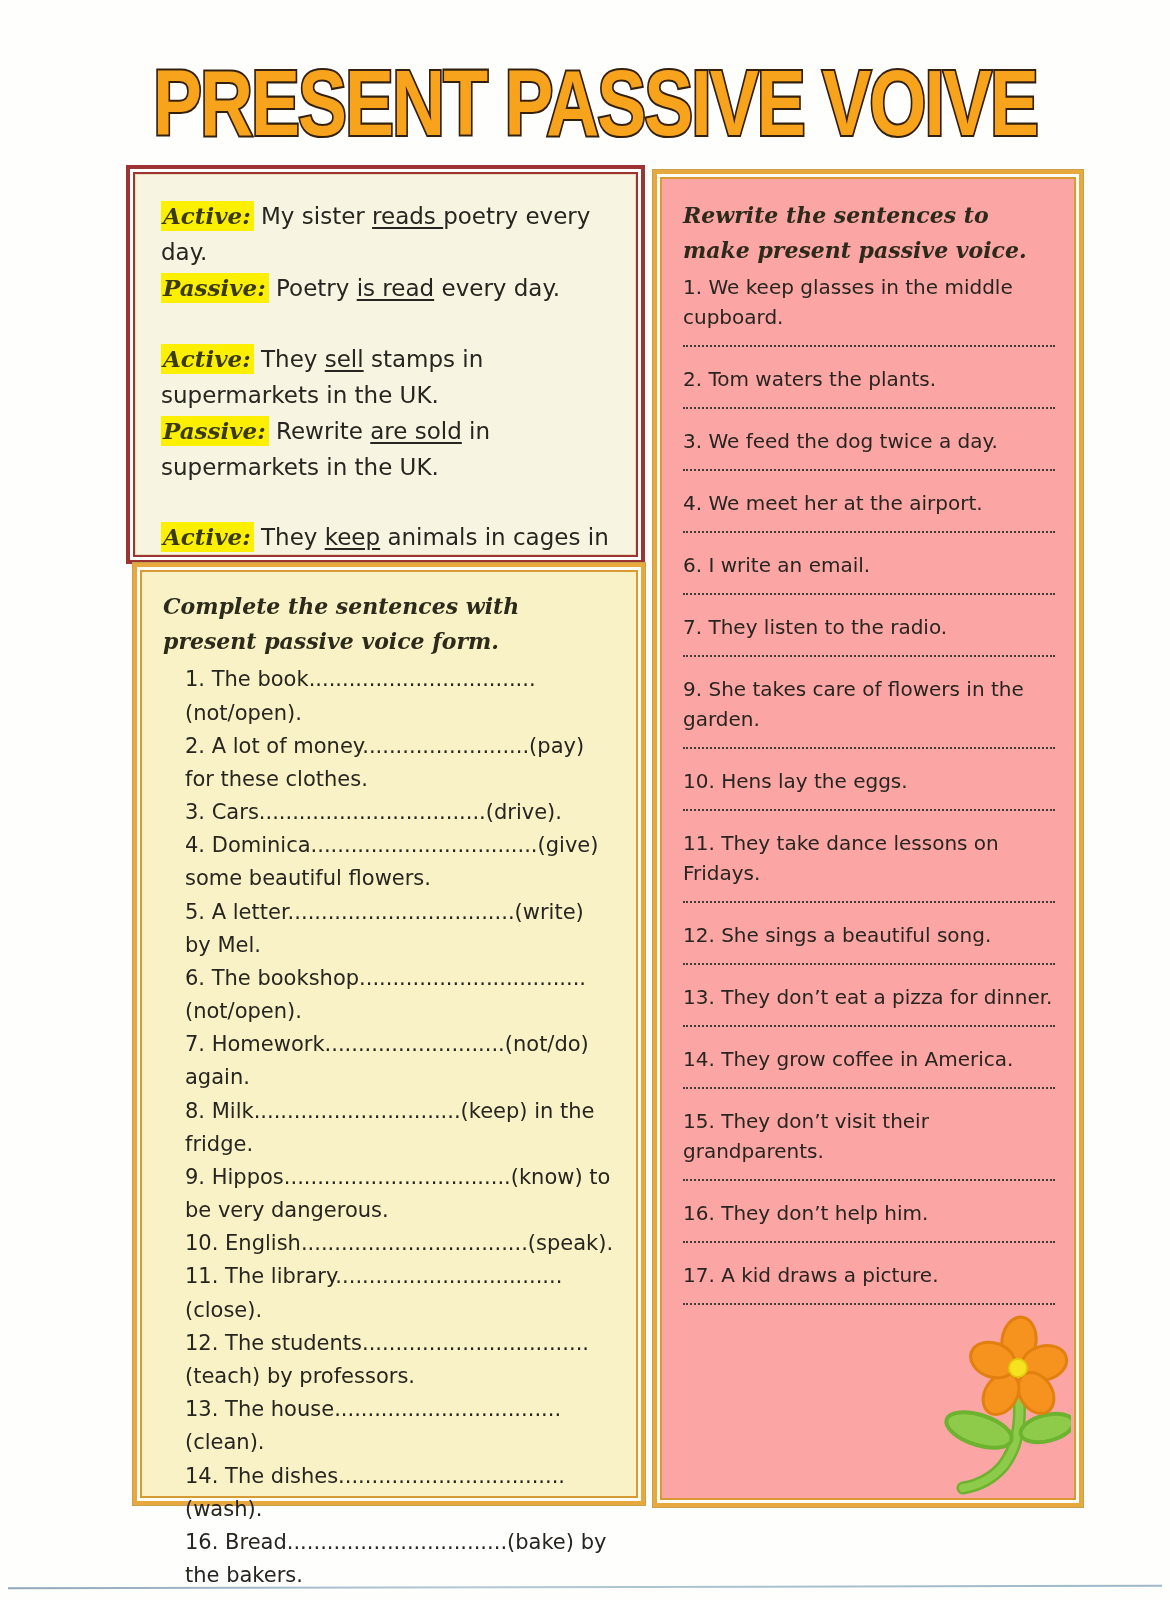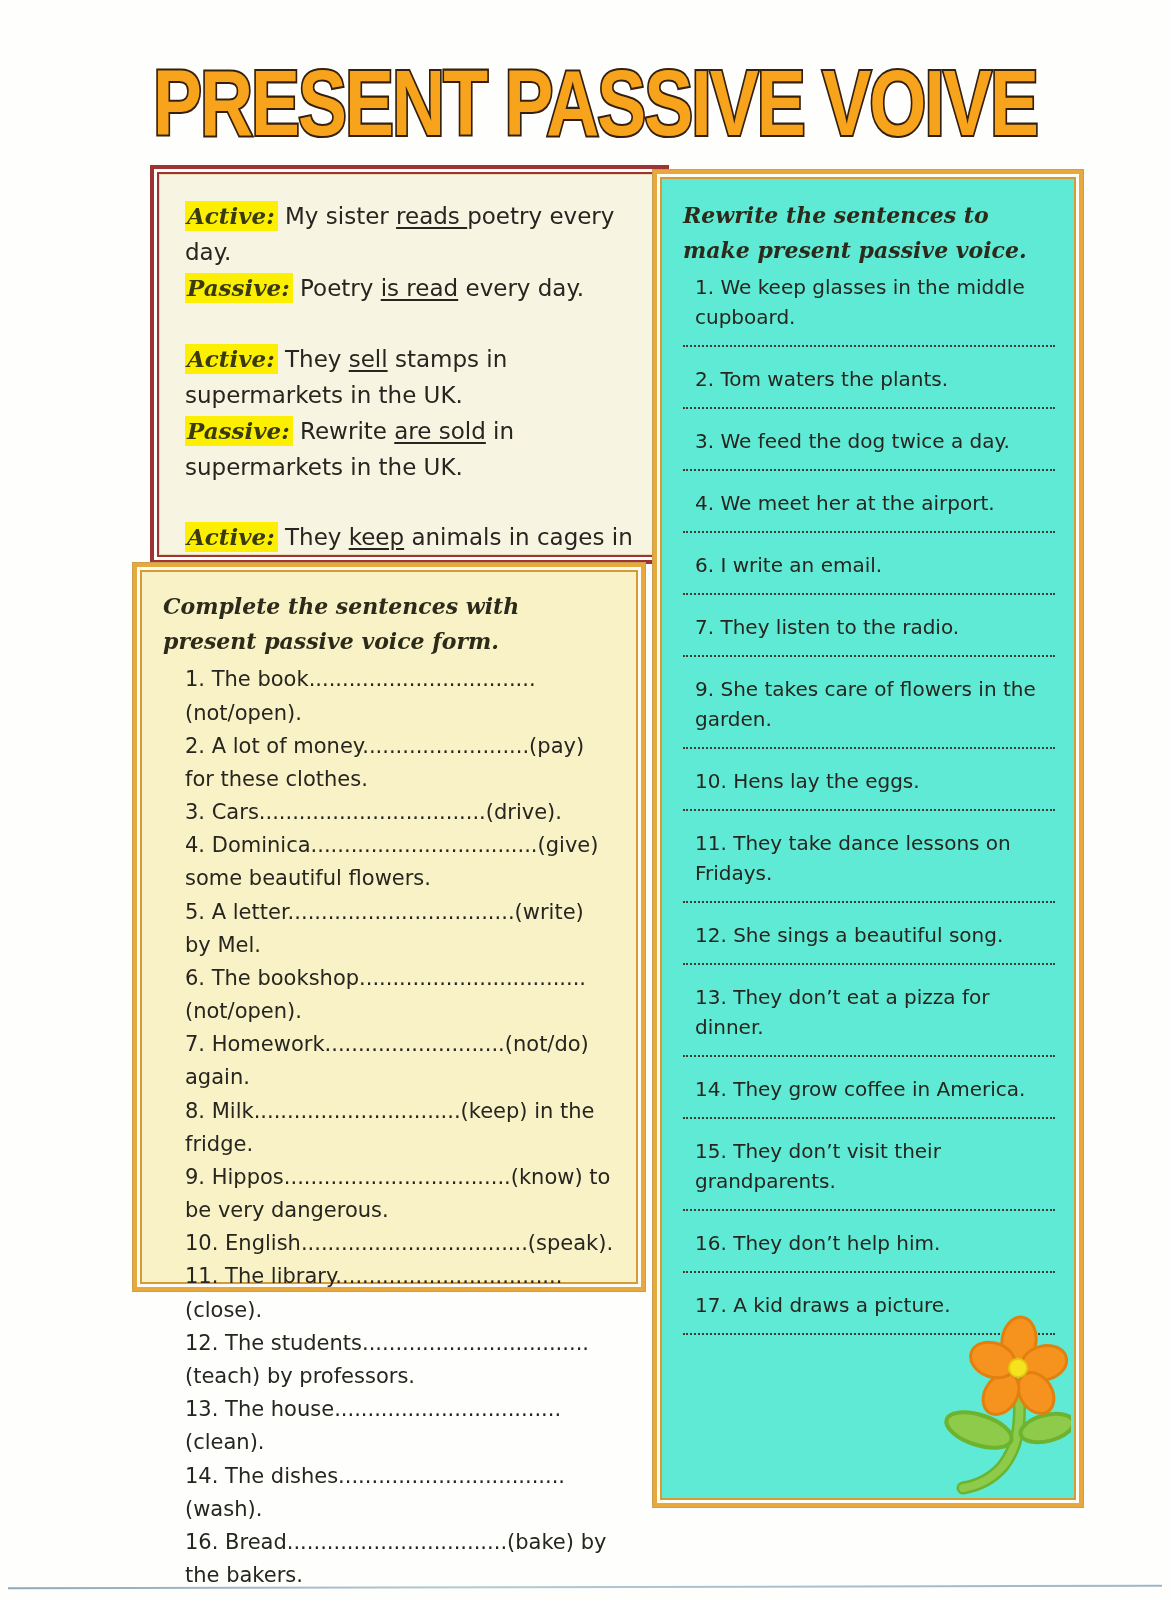--- a/index.html
+++ b/index.html
@@ -31,34 +31,33 @@
   }
   
   .box-red {
     position:absolute; left:133px; top:172px; width:505px; height:385px;
     background:#f8f4e2;
     border:2px solid #9d3333;
     outline:4px solid #9d3333;
     outline-offset:3px;
     box-shadow: inset 0 0 0 1px #e8d9b9;
     padding:24px 26px;
-    margin-left:24px;
   }
   .box-gold {
     border:4px solid #e7a83e;
     box-shadow: inset 0 0 0 3px #fdfcf5, inset 0 0 0 5px #d89a33, 0 0 0 1px #caa04a;
   }
   .box-complete {
-    position:absolute; left:133px; top:563px; width:512px; height:728px;
+    position:absolute; left:133px; top:563px; width:512px; height:942px;
     background:#f8f2c6;
     padding:22px 26px;
   }
   .box-rewrite {
     position:absolute; left:653px; top:170px; width:430px; height:1337px;
-    background:#5eead4;
+    background:#fca5a5;
     padding:24px 24px 20px 26px;
   }
   
   .ex-line { font-size:23px; line-height:1.55; }
   .ex-line.gap-after { margin-bottom:34px; }
   .ex-label {
     font-family:"DejaVu Serif", serif;
     font-style:italic;
     font-weight:bold;
     background:#fcf000;
@@ -72,21 +71,21 @@
     font-style:italic;
     font-weight:bold;
     font-size:22px;
     line-height:1.6;
     color:#2c2a1a;
     margin-bottom:4px;
   }
   
   .c-item { font-size:21px; line-height:1.58; word-break:break-word;margin-left:22px; }
   
-  .r-item p { font-size:20px; line-height:1.5; margin:0 0 13px 12px; }
+  .r-item p { font-size:20px; line-height:1.5; margin:0 0 13px 0; }
   .dotline {
     height:0;
     border-bottom:2.5px dotted #3f3d33;
     margin:0 0 17px 0;
   }
   
   .flower { position:absolute; right:8px; bottom:0px; width:130px; height:195px; z-index:3; }
   
   .bottom-rule {
     position:absolute; left:8px; right:8px; top:1586px; height:2px;

